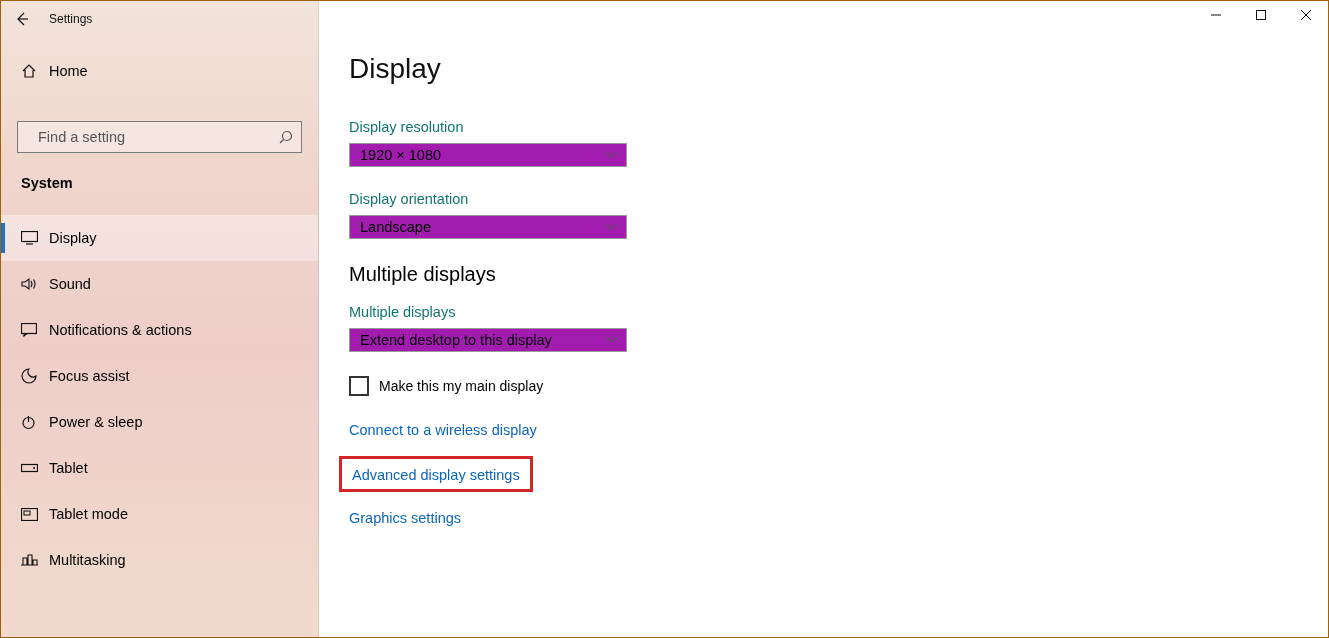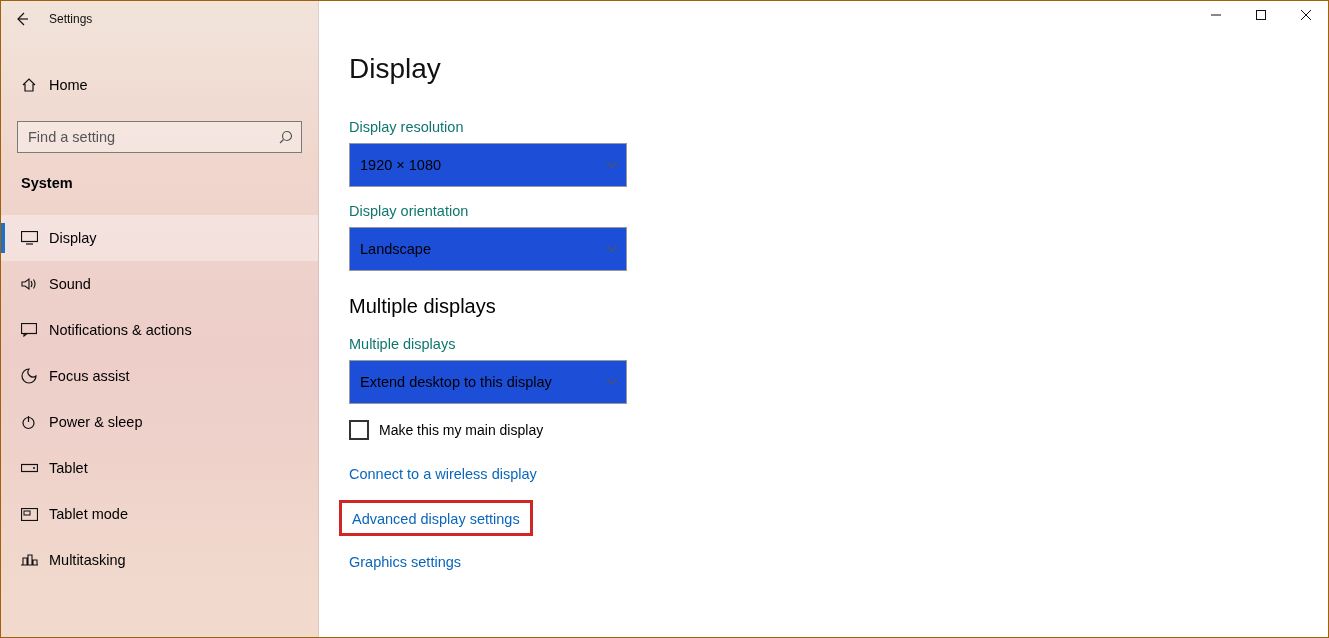--- a/index.html
+++ b/index.html
@@ -28,28 +28,28 @@
   .sidebar {
     width: 318px; height: 100%; position: relative; padding-top: 36px;
     background: linear-gradient(180deg,
        rgba(240,225,215,0.9) 0%,
        rgba(238,210,200,0.9) 25%,
        rgba(235,200,195,0.9) 55%,
        rgba(240,215,200,0.9) 100%);
     border-right: 1px solid rgba(0,0,0,0.08);
   }
   .home-row {
-    display: flex; align-items: center; height: 44px; padding-left: 20px; margin-top: 26px; cursor: default;
+    display: flex; align-items: flex-start; height: 44px; padding-left: 20px; margin-top: 26px; cursor: default;
   }
   .home-row .icon-slot { width: 28px; display:flex; }
   .home-row .label { font-size: 14.5px; }
   .search-box {
     margin: 14px 16px 0 16px; height: 32px; border: 1px solid #7a7a7a;
     background: rgba(255,255,255,0.35); display: flex; align-items: center;
-    padding: 0 8px 0 10px;
+    padding: 0 8px 0 20px;
   }
   .search-box input {
     flex: 1; background: transparent; border: none; outline: none;
     font-size: 14.5px; color: #555;
   }
   .search-box input::placeholder { color: #555; }
   .search-icon { color: #555; transform: scaleX(-1); }
   .section-label {
     padding: 22px 20px 10px 20px; font-weight: 600; font-size: 14.5px;
   }
@@ -63,22 +63,22 @@
     content: ""; position: absolute; left: 0; top: 8px; bottom: 8px; width: 4px; background: #1e71c7;
   }
   .nav-item.active { background: rgba(255,255,255,0.35); }
   
   .main {
     flex: 1; padding: 52px 0 0 30px; height: 100%; overflow: hidden; background:#fff;
   }
   .page-title { font-size: 28px; font-weight: 400; color:#111; margin-bottom: 34px; }
   .field-label { font-size: 14.5px; color:#0f766e; margin-bottom: 8px; }
   .combo {
-    width: 278px; height: 44px; border: 1px solid #999; display:flex; align-items:center;
-    padding: 0 8px 0 10px; margin-bottom: 16px; background:#1d4ed8; cursor: default;
+    width: 278px; height: 24px; border: 1px solid #999; display:flex; align-items:center;
+    padding: 0 8px 0 10px; margin-bottom: 24px; background:#a21caf; cursor: default;
   }
   .combo .value { flex:1; font-size:14.5px; }
   .combo .chev { color:#555; }
   .section-heading { font-size: 20px; font-weight: 400; margin: 24px 0 18px 0; }
   .checkbox-row { display:flex; align-items:center; margin: 6px 0 26px 0; cursor: default; }
   .checkbox-box { width:20px; height:20px; border: 2px solid #333; margin-right: 10px; background:#fff; }
   .link { color:#0a66bb; font-size:14.5px; display:inline-block; cursor:pointer; }
   .link-row1 { margin-bottom: 18px; }
   .link-highlight {
     display:inline-block; padding: 8px 10px 6px 10px; border: 3px solid #d12626; margin-left:-10px; margin-bottom: 10px;

